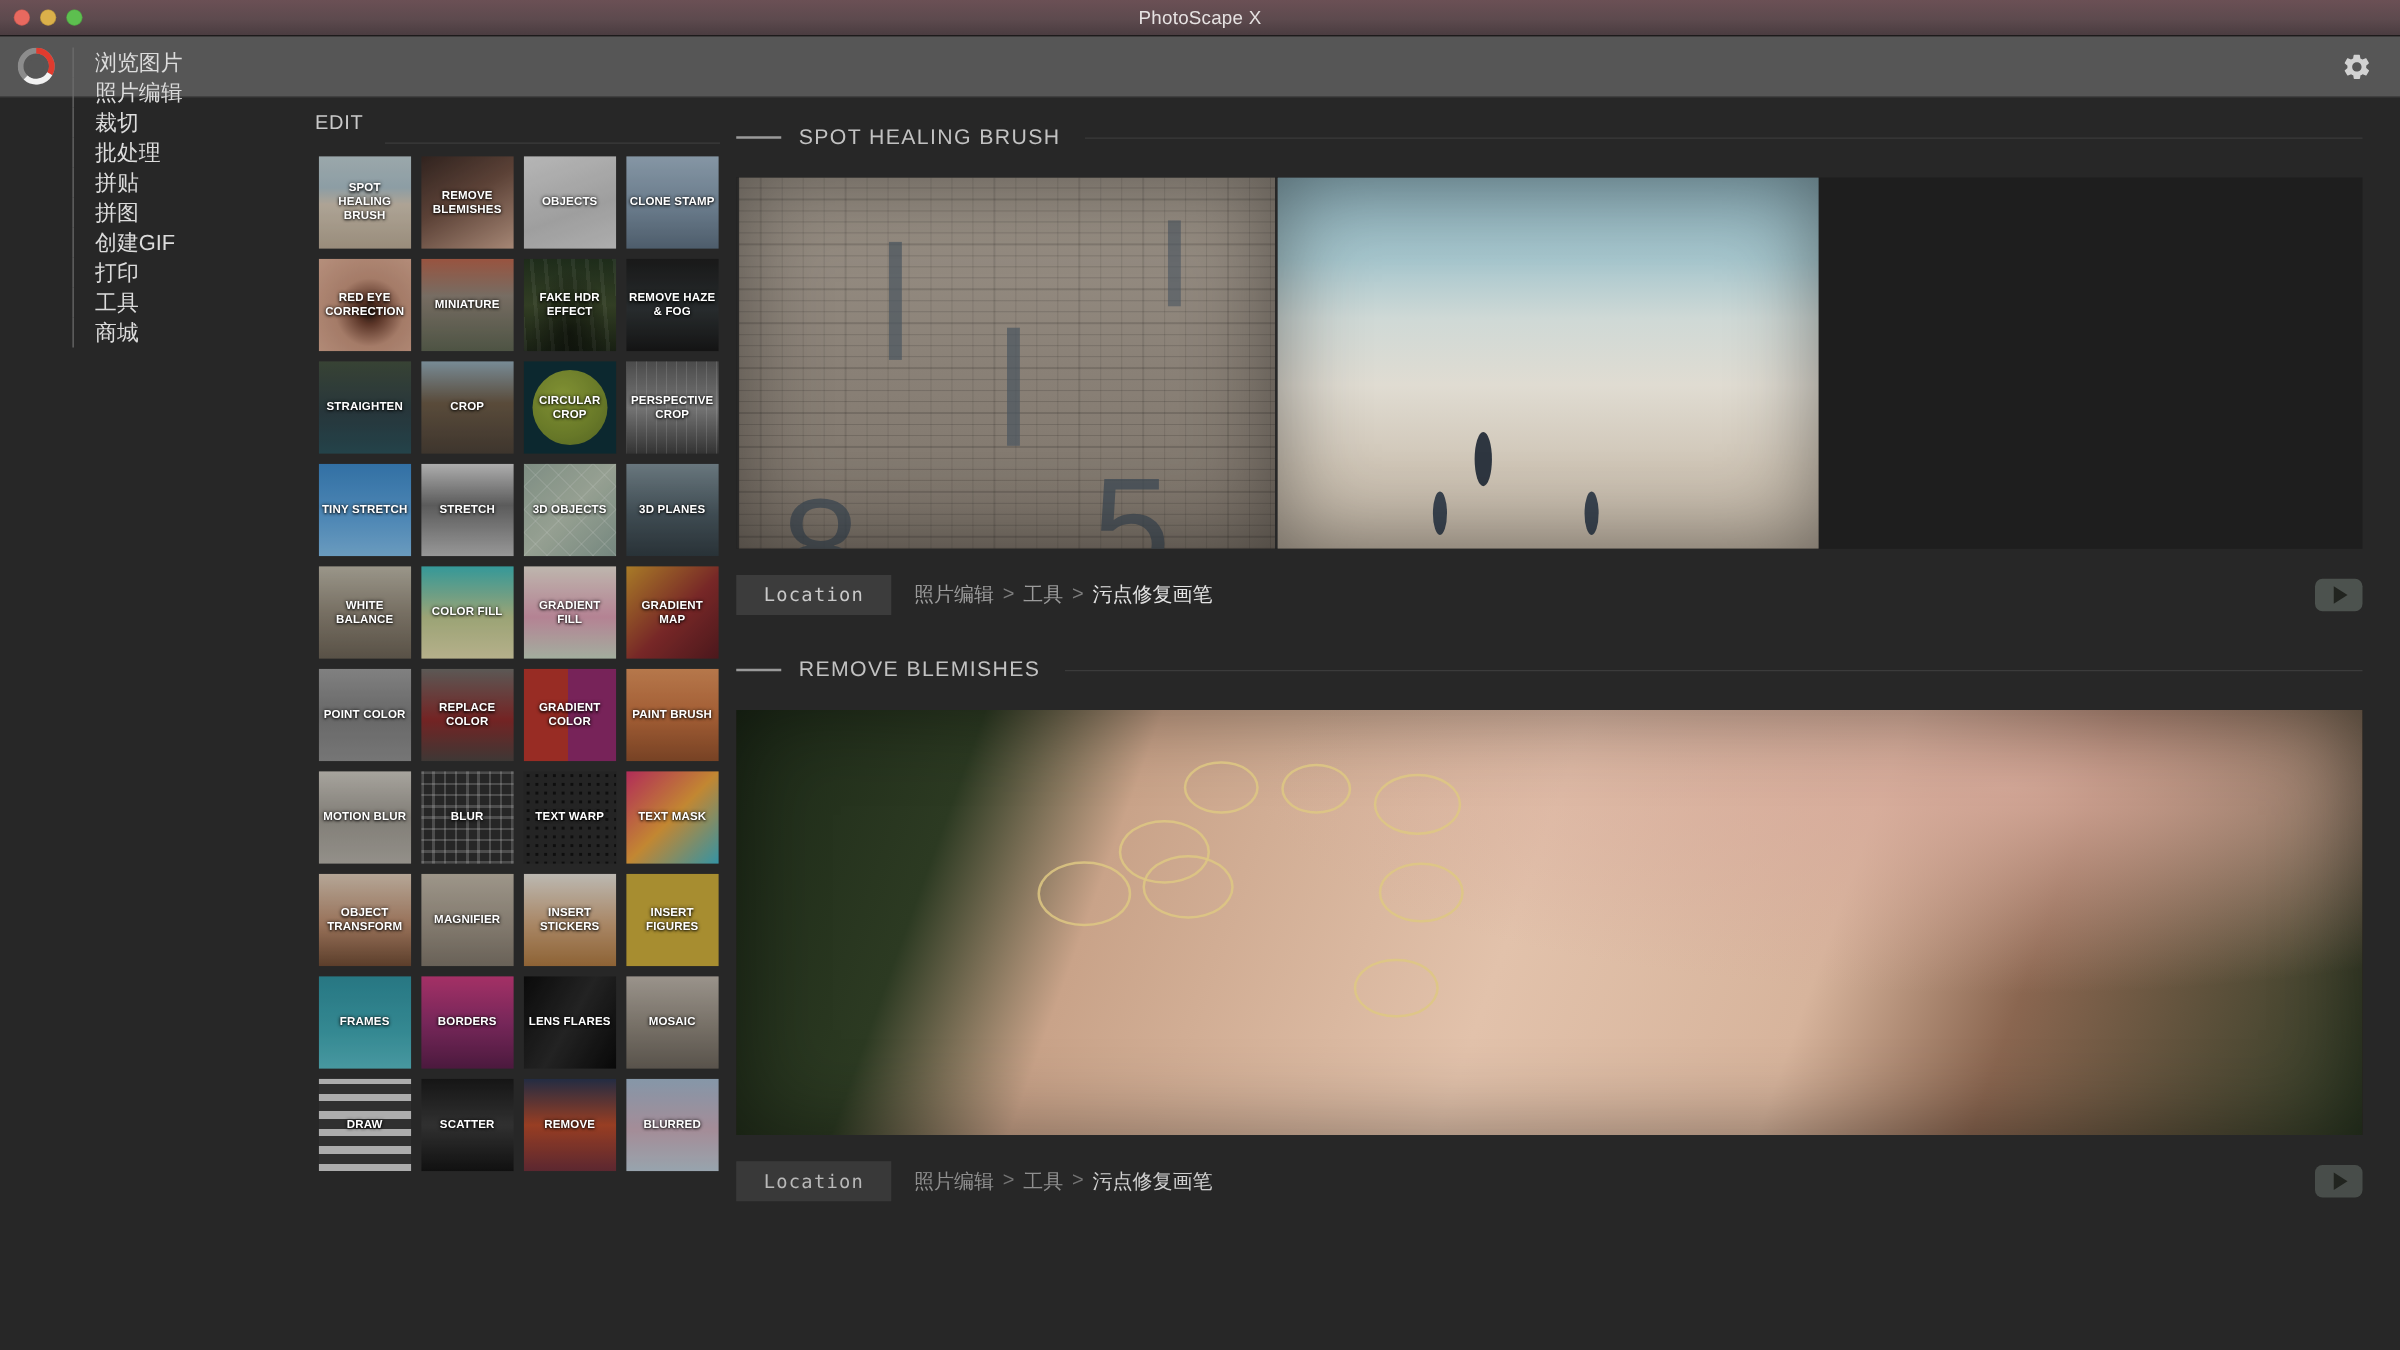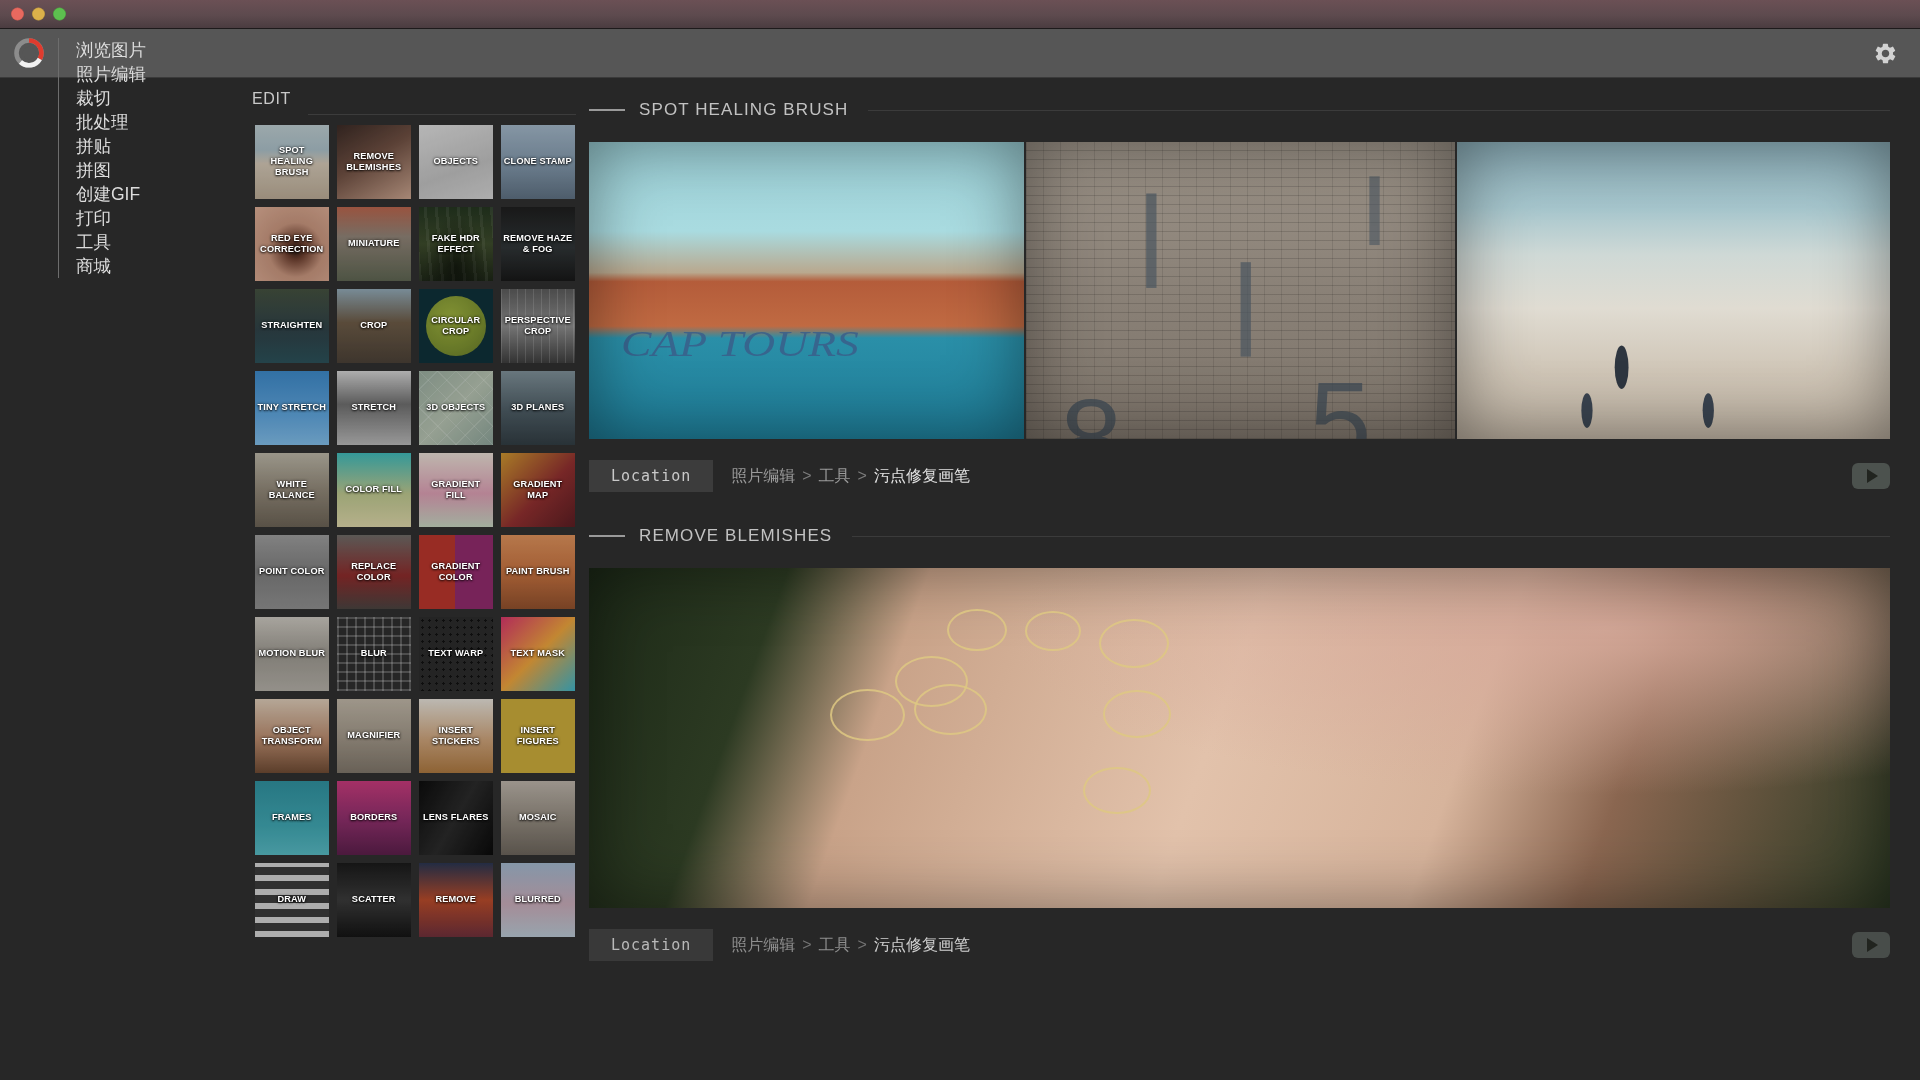--- a/index.html
+++ b/index.html
@@ -259,20 +259,21 @@
 </style>
 </head>
 <body>
 
 <div class="titlebar">
   <div class="traffic">
     <span class="dot red"></span>
     <span class="dot yellow"></span>
     <span class="dot green"></span>
   </div>
+  <div class="win-title">PhotoScape X</div>
 </div>
 
 <div class="menubar">
   <div class="logo-wrap">
     <svg width="30" height="30" viewBox="0 0 30 30">
       <circle cx="15" cy="15" r="12.5" fill="none" stroke="#8c8c8c" stroke-width="4.6"></circle>
       <path d="M15 2.5 A12.5 12.5 0 0 1 25.8 21" fill="none" stroke="#e03b2e" stroke-width="4.6"></path>
       <path d="M25.8 21 A12.5 12.5 0 0 1 6.5 24" fill="none" stroke="#f2f2f2" stroke-width="4.6"></path>
       <circle cx="15" cy="15" r="6.2" fill="#565656"></circle>
     </svg>
@@ -521,27 +522,20 @@
 
   <div class="rightpanel">
 
     <div class="section-head">
       <span class="head-dash"></span>
       <span class="head-title">SPOT HEALING BRUSH</span>
       <span class="head-rule"></span>
     </div>
 
     <div class="preview-row">
-      <div class="pv a">
-        <div class="pool-art"></div>
-        <svg style="position:absolute;left:6%;top:60%;width:70%;height:16%" viewBox="0 0 100 20" preserveAspectRatio="none">
-          <text x="2" y="15" font-family="Liberation Serif, serif" font-size="15" fill="#3a5f8a" opacity=".85" font-style="italic">CAP TOURS</text>
-        </svg>
-        <div class="vign"></div>
-      </div>
       <div class="pv b">
         <div class="brick-art"></div>
         <svg style="position:absolute;inset:0" viewBox="0 0 100 100" preserveAspectRatio="none">
           <text x="8" y="78" font-family="Liberation Sans, sans-serif" font-size="26" fill="#3e4a55" opacity=".75">8</text>
           <text x="66" y="74" font-family="Liberation Sans, sans-serif" font-size="26" fill="#3e4a55" opacity=".75">5</text>
           <rect x="28" y="12" width="2.4" height="22" fill="#4a5560" opacity=".7"></rect>
           <rect x="50" y="28" width="2.4" height="22" fill="#4a5560" opacity=".7"></rect>
           <rect x="80" y="8" width="2.4" height="16" fill="#4a5560" opacity=".6"></rect>
         </svg>
         <div class="vign"></div>

